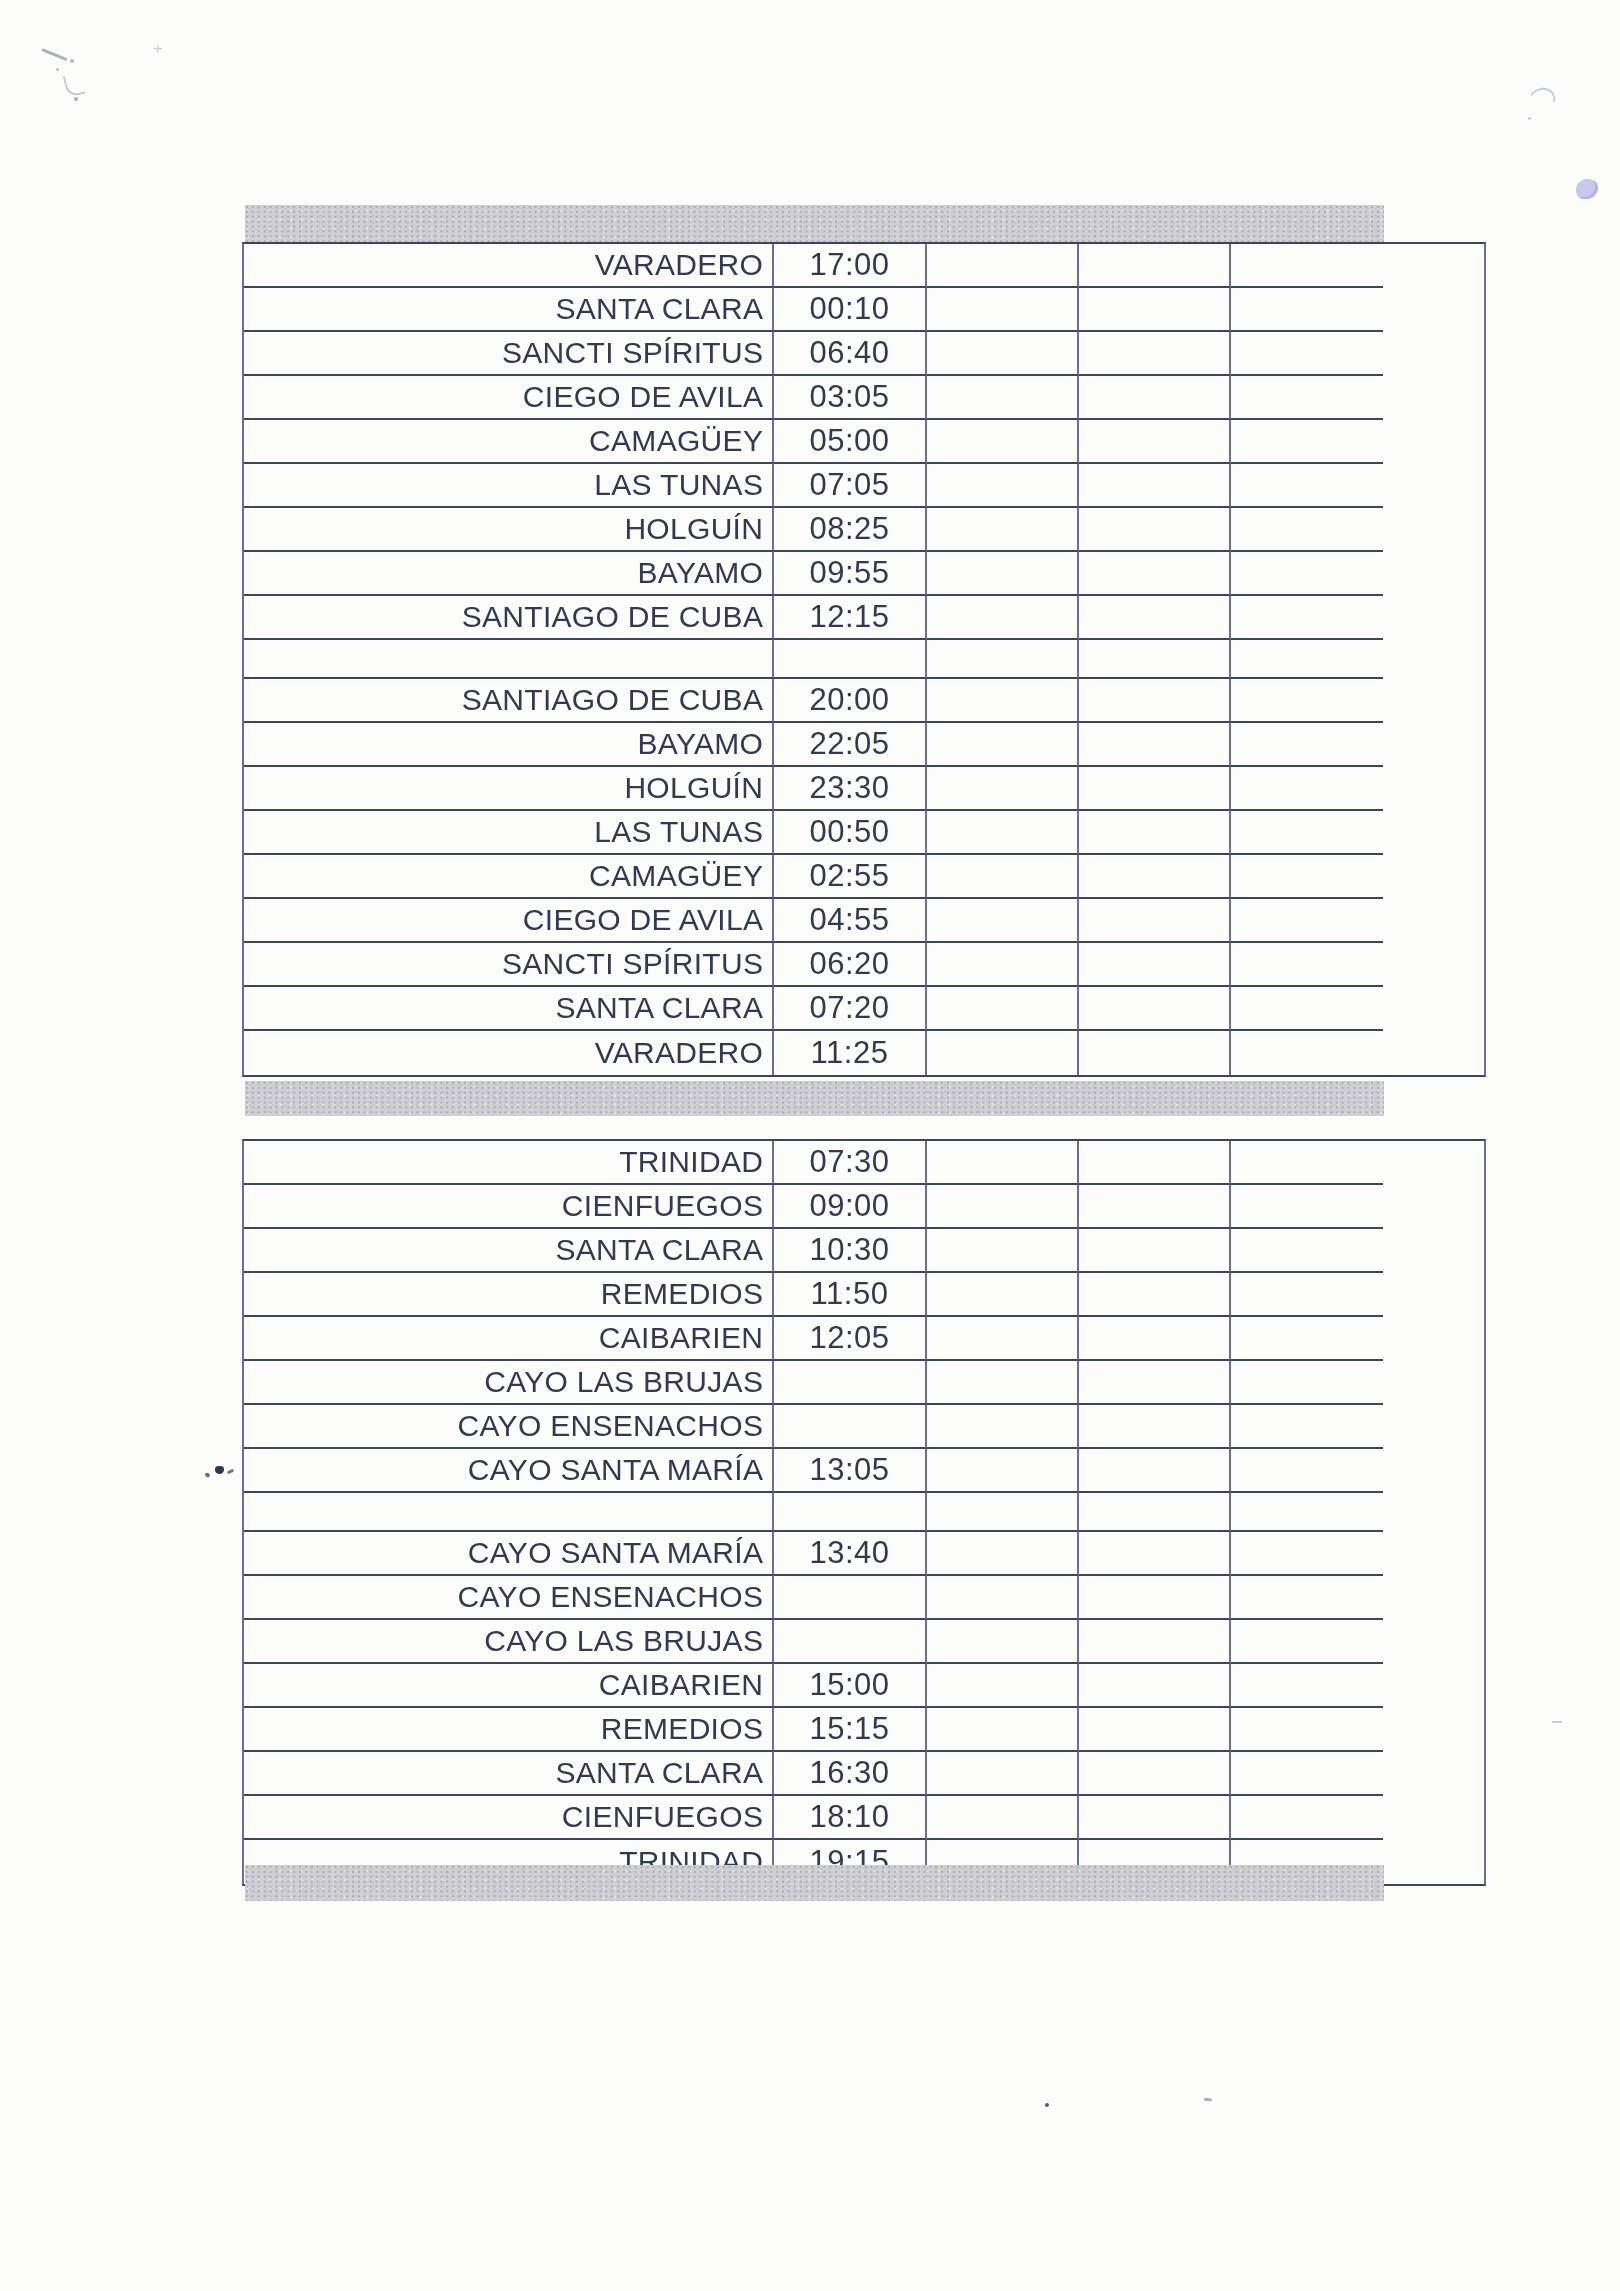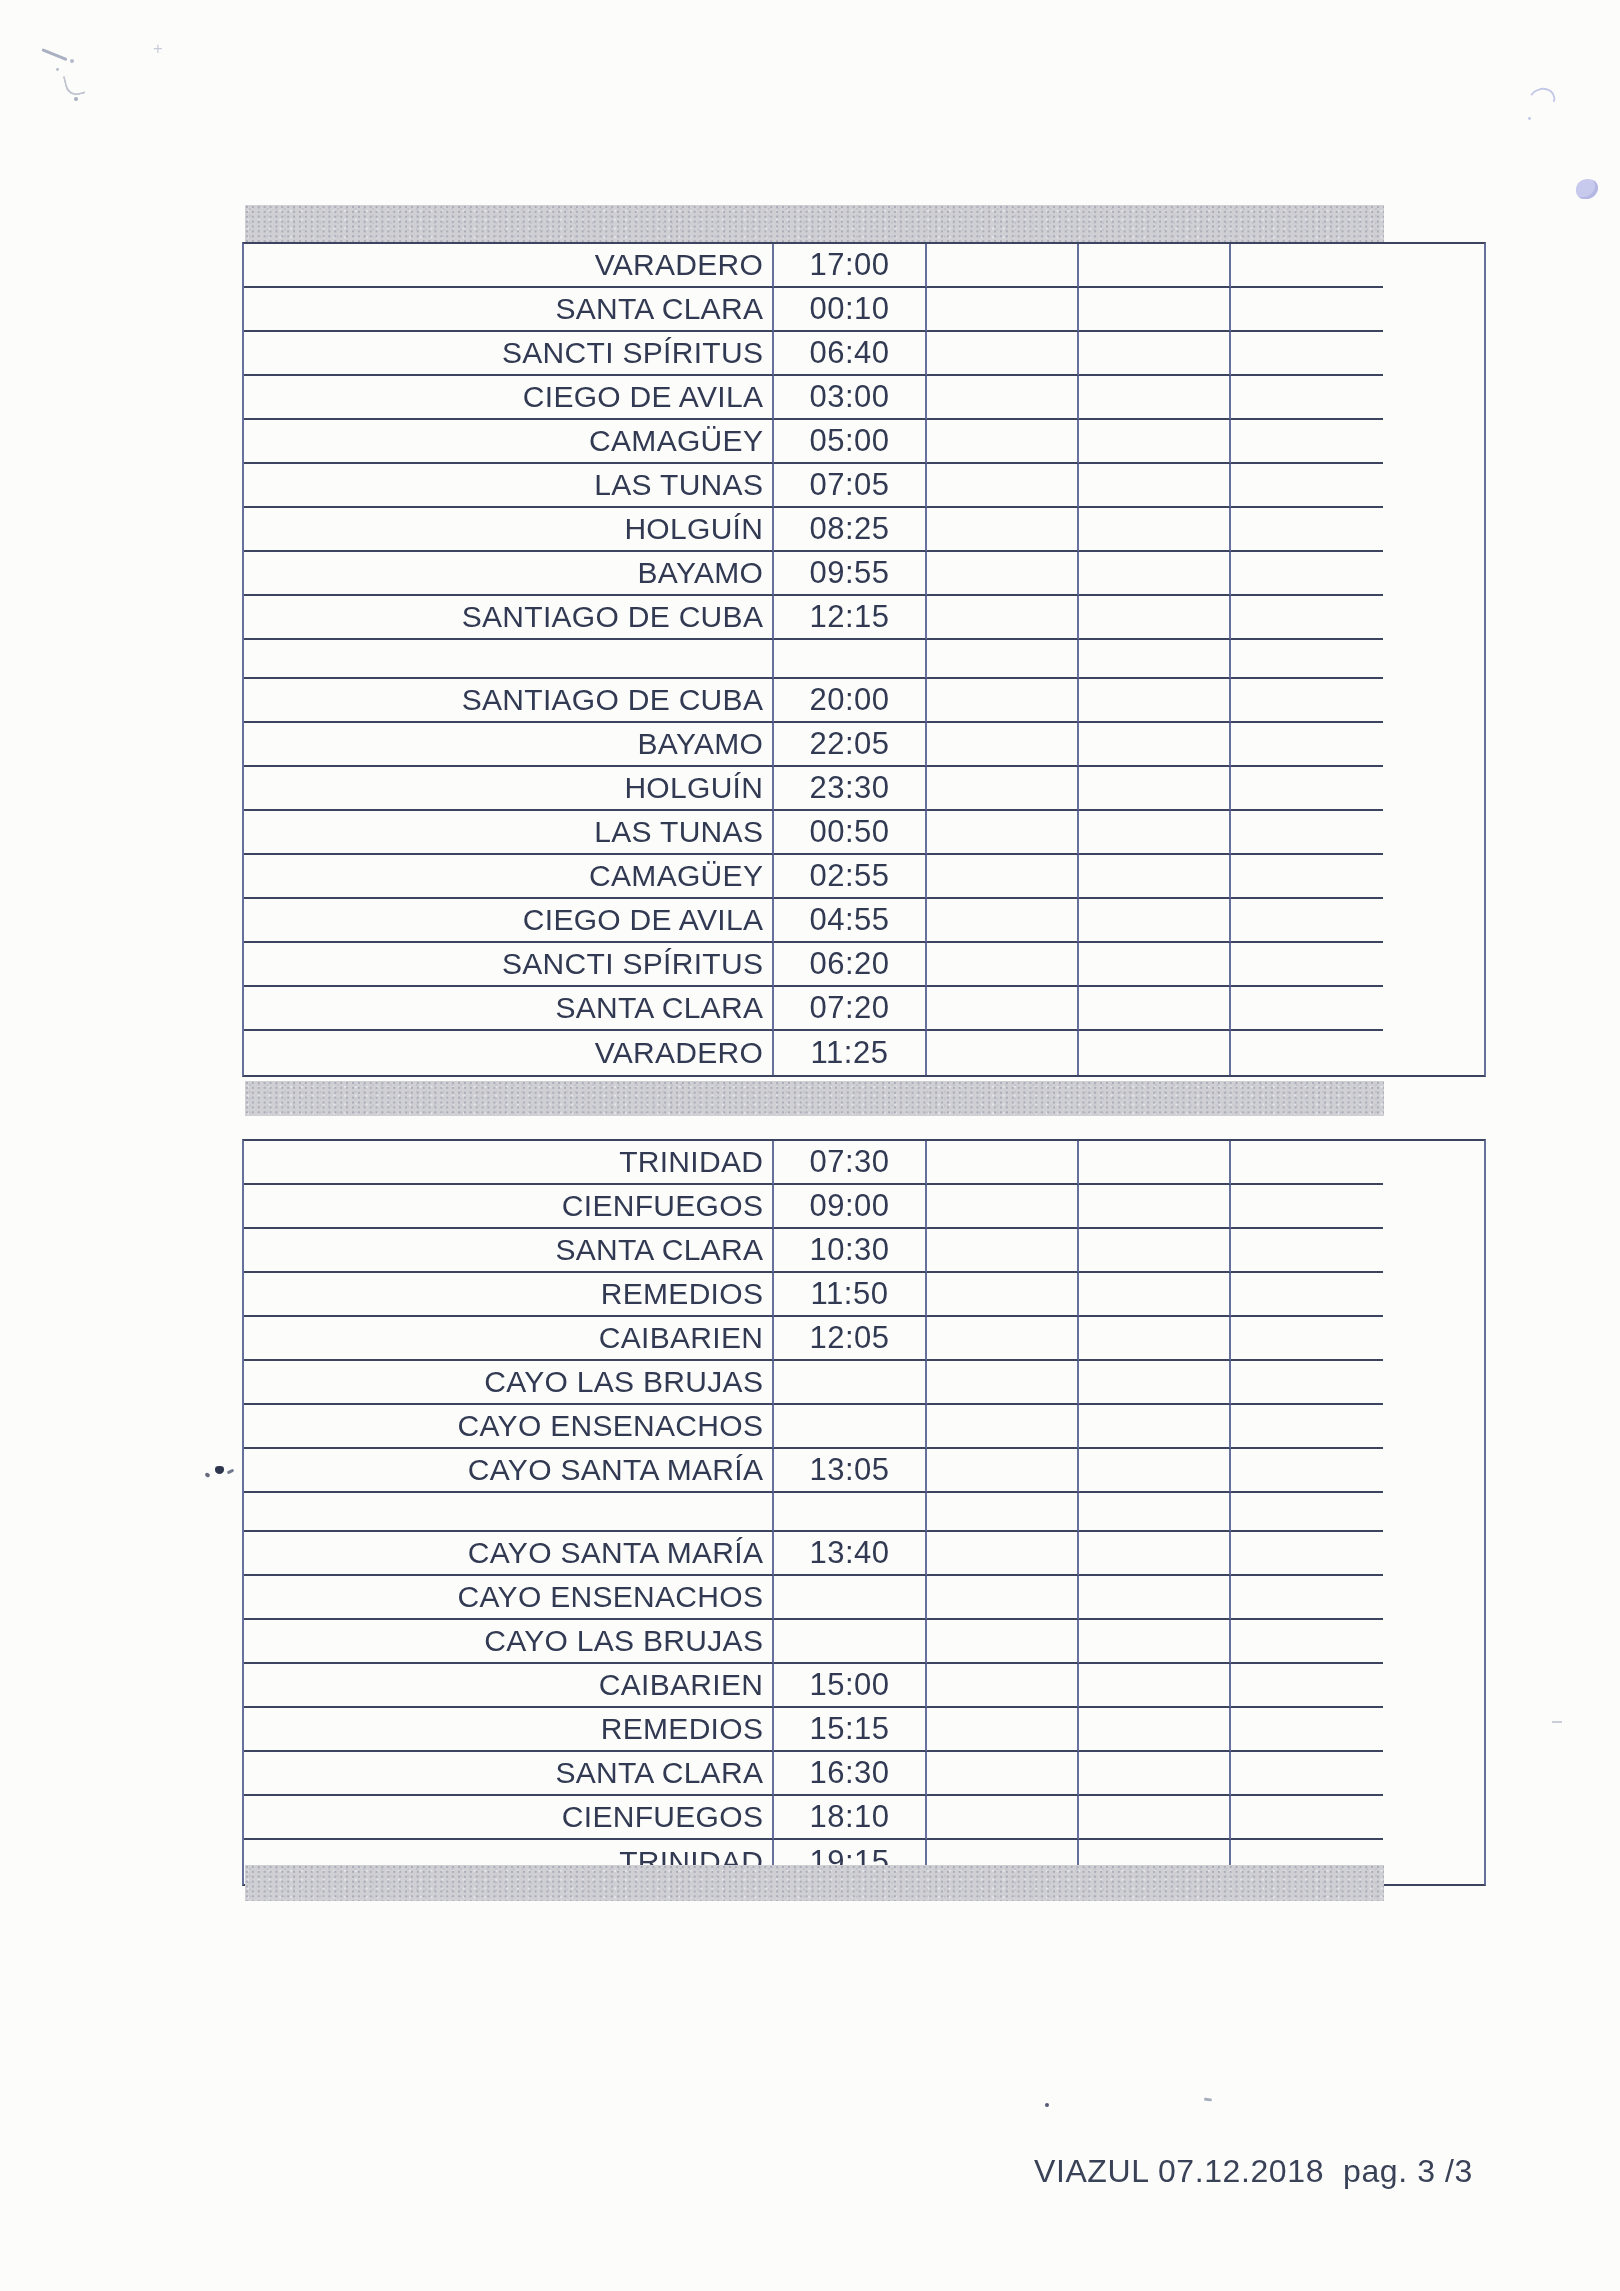--- a/index.html
+++ b/index.html
@@ -99,21 +99,21 @@
       <div class="cell time">00:10</div>
       <div class="cell empty"></div>
       <div class="cell empty"></div>
       <div class="cell empty last-col"></div>
       <div class="cell city">SANCTI SPÍRITUS</div>
       <div class="cell time">06:40</div>
       <div class="cell empty"></div>
       <div class="cell empty"></div>
       <div class="cell empty last-col"></div>
       <div class="cell city">CIEGO DE AVILA</div>
-      <div class="cell time">03:00</div>
+      <div class="cell time">03:05</div>
       <div class="cell empty"></div>
       <div class="cell empty"></div>
       <div class="cell empty last-col"></div>
       <div class="cell city">CAMAGÜEY</div>
       <div class="cell time">05:00</div>
       <div class="cell empty"></div>
       <div class="cell empty"></div>
       <div class="cell empty last-col"></div>
       <div class="cell city">LAS TUNAS</div>
       <div class="cell time">07:05</div>
@@ -272,21 +272,20 @@
       <div class="cell empty last-col"></div>
       <div class="cell city last-row">TRINIDAD</div>
       <div class="cell time last-row">19:15</div>
       <div class="cell empty last-row"></div>
       <div class="cell empty last-row"></div>
       <div class="cell empty last-col last-row"></div>
     </div>
 
   <div class="stripe stripe-bottom"></div>
 
-  <div class="footer">VIAZUL 07.12.2018  pag. 3 /3</div>
 
   <div class="artifact pencil-stroke"></div>
   <div class="artifact pencil-dot-a"></div>
   <div class="artifact pencil-dot-b"></div>
   <div class="artifact pencil-hook"></div>
   <div class="artifact pencil-dot-c"></div>
   <div class="artifact plus-speck">+</div>
   <div class="artifact squiggle-right"></div>
   <div class="artifact squiggle-dot"></div>
   <div class="artifact blob-right"></div>

